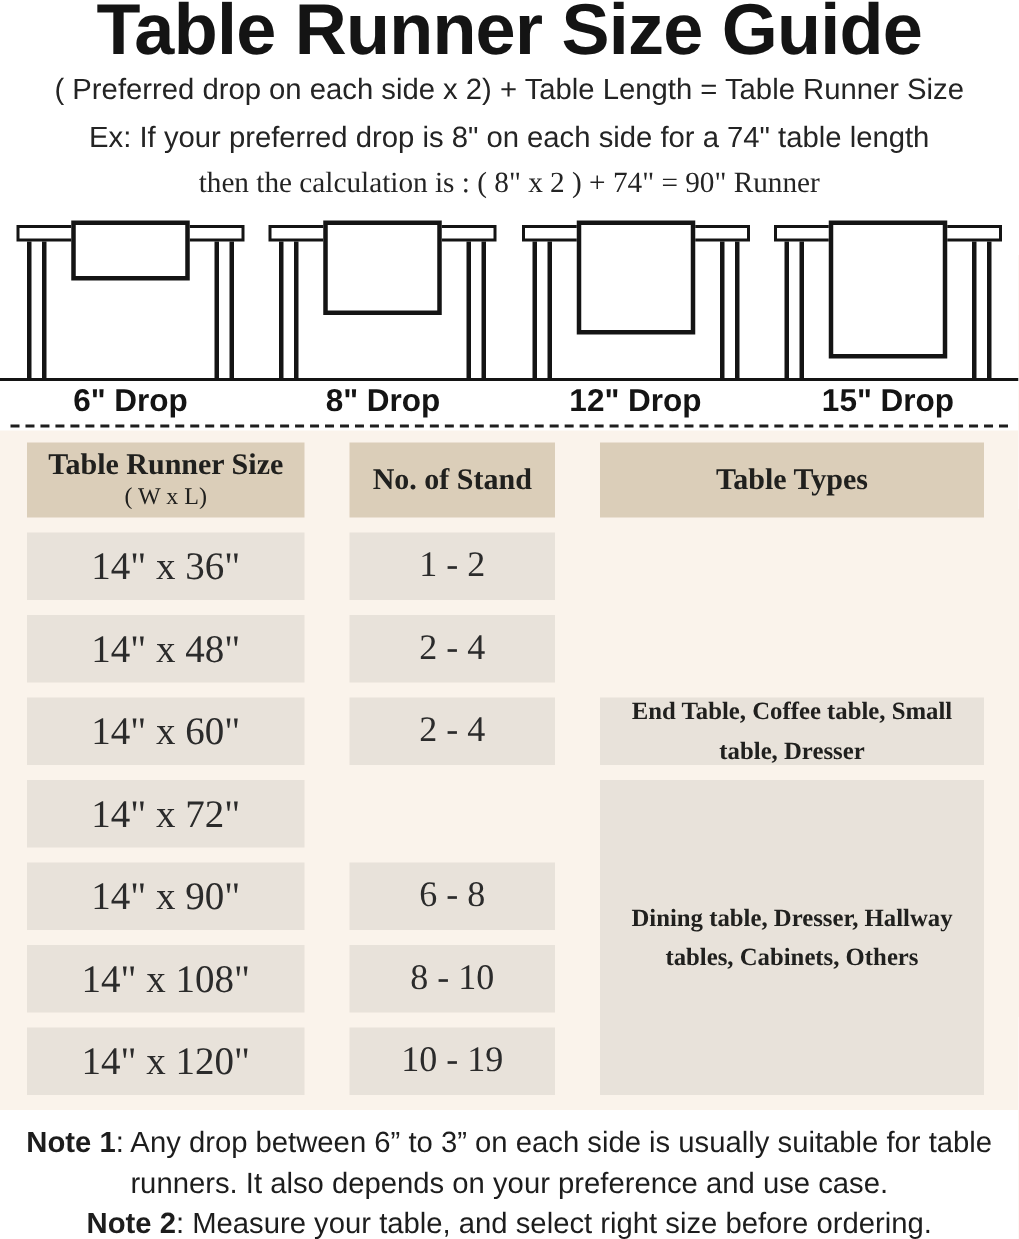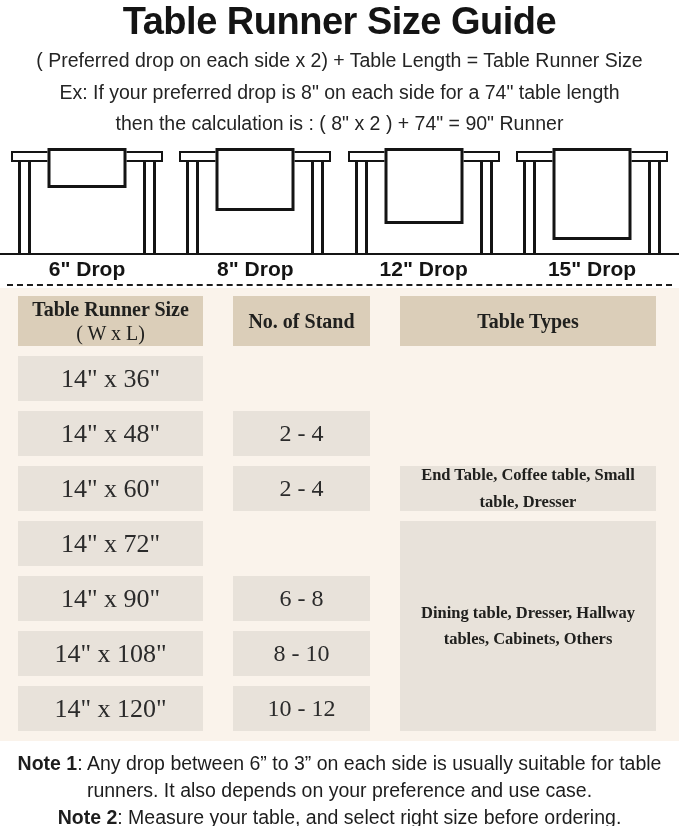--- a/index.html
+++ b/index.html
@@ -7,30 +7,30 @@
   body {
     height: 826px;
     background: #ffffff;
     font-family: "Liberation Sans", sans-serif;
     color: #1d1d1d;
     overflow: hidden;
   }
   
   .header { text-align: center; }
   .title {
-    font-size: 38px;
+    font-size: 48px;
     font-weight: 800;
     letter-spacing: -0.5px;
     line-height: 42px;
     color: #141414;
   }
   .subtitle { font-size: 19.5px; color: #242424; }
   .sub1 { margin-top: 7px; }
   .sub2 { margin-top: 9px; }
-  .sub3 { margin-top: 8px; }
+  .sub3 { margin-top: 8px; font-family: Liberation Serif, serif; }
 
   
   .figures {
     margin-top: 13px;
     height: 105px;
     display: flex;
     justify-content: space-between;
     padding: 0 11px;
   }
   .fig { position: relative; width: 152px; }
@@ -73,21 +73,21 @@
   .cell {
     background: #e8e2da;
     display: flex; align-items: center; justify-content: center;
     color: #2b2b2b;
   }
   .hdr {
     background: #dbceb9;
     flex-direction: column;
     font-weight: 700; font-size: 20px; color: #20201e;
   }
-  .hdr-sub { font-weight: 400; font-size: 20px; margin-top: 1px; }
+  .hdr-sub { font-weight: 400; font-size: 16px; margin-top: 1px; }
   .size-cell { font-size: 26px; }
   .seat-cell { font-size: 24px; }
   .type-cell {
     font-weight: 700; font-size: 16.5px; line-height: 1.58;
     text-align: center; padding: 0 12px; color: #20201e;
   }
   .type-a { grid-column: 3; grid-row: 2 / span 2; }
   .type-b { grid-column: 3; grid-row: 4; }
   .type-c { grid-column: 3; grid-row: 5 / span 4; }
   .c3r1 { grid-column: 3; grid-row: 1; }
@@ -148,37 +148,38 @@
   <div class="grid">
 
     <div class="cell hdr">
       <div>Table Runner Size</div>
       <div class="hdr-sub">( W x L)</div>
     </div>
     <div class="cell hdr">No. of Stand</div>
     <div class="cell hdr c3r1">Table Types</div>
 
     <div class="cell size-cell" style="grid-column:1;grid-row:2">14" x 36"</div>
+    <div class="cell seat-cell" style="grid-column:2;grid-row:2">1 - 2</div>
 
     <div class="cell size-cell" style="grid-column:1;grid-row:3">14" x 48"</div>
     <div class="cell seat-cell" style="grid-column:2;grid-row:3">2 - 4</div>
 
     <div class="cell size-cell" style="grid-column:1;grid-row:4">14" x 60"</div>
     <div class="cell seat-cell" style="grid-column:2;grid-row:4">2 - 4</div>
 
     <div class="cell size-cell" style="grid-column:1;grid-row:5">14" x 72"</div>
 
     <div class="cell size-cell" style="grid-column:1;grid-row:6">14" x 90"</div>
     <div class="cell seat-cell" style="grid-column:2;grid-row:6">6 - 8</div>
 
     <div class="cell size-cell" style="grid-column:1;grid-row:7">14" x 108"</div>
     <div class="cell seat-cell" style="grid-column:2;grid-row:7">8 - 10</div>
 
     <div class="cell size-cell" style="grid-column:1;grid-row:8">14" x 120"</div>
-    <div class="cell seat-cell" style="grid-column:2;grid-row:8">10 - 12</div>
+    <div class="cell seat-cell" style="grid-column:2;grid-row:8">10 - 19</div>
 
     <div class="cell type-cell type-c">Dining table, Dresser, Hallway tables, Cabinets, Others</div>
     <div class="cell type-cell type-b">End Table, Coffee table, Small table, Dresser</div>
   </div>
 </div>
 
 <div class="notes">
   <div><span class="note-label">Note 1</span><span>: Any drop between 6” to 3” on each side is usually suitable for table runners. It also depends on your preference and use case.</span></div>
   <div><span class="note-label">Note 2</span><span>: Measure your table, and select right size before ordering.</span></div>
 </div>

